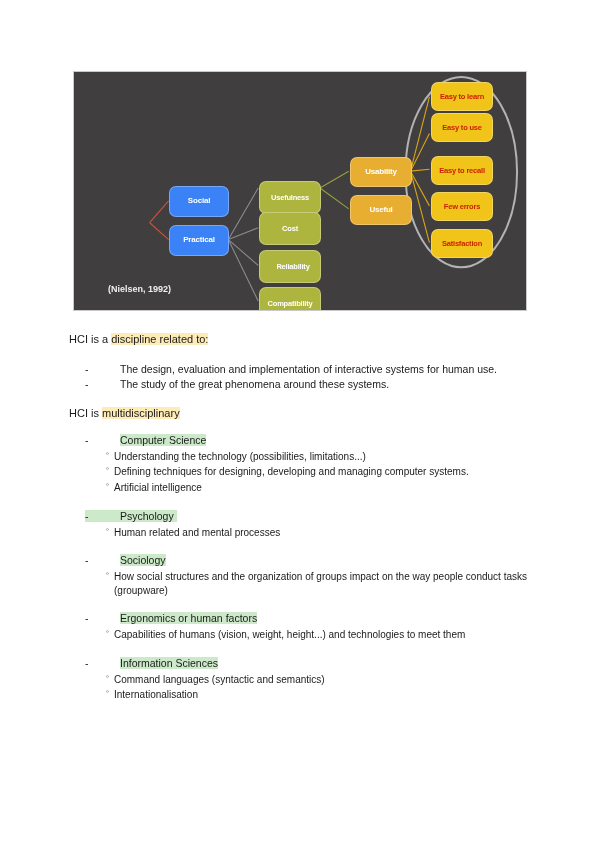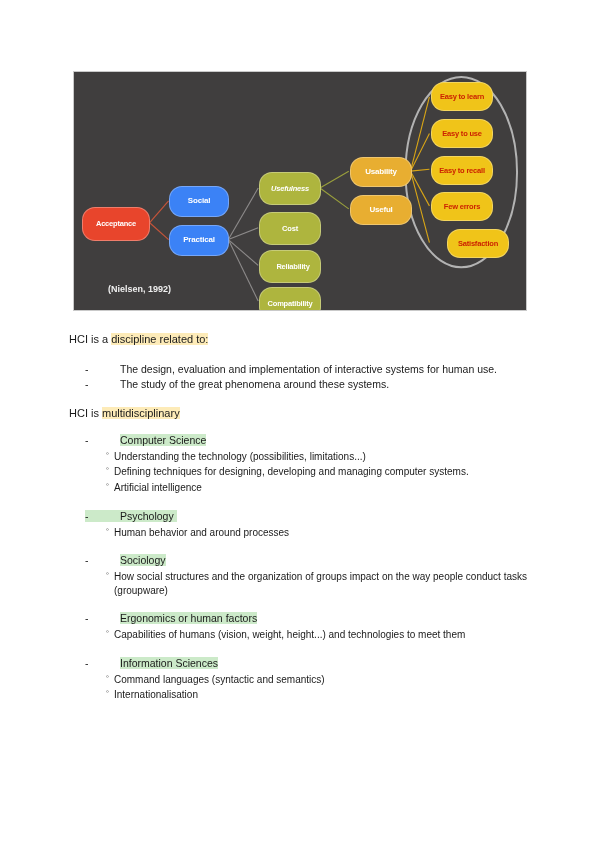--- a/index.html
+++ b/index.html
@@ -31,21 +31,21 @@
   }
   #diagram-svg {
     position: absolute;
     left: 0; top: 0;
     width: 100%;
     height: 100%;
   }
   .node {
     position: absolute;
     box-sizing: border-box;
-    border-radius: 13px;
+    border-radius: 7px;
     display: flex;
     align-items: center;
     justify-content: center;
     text-align: left;
     font-weight: bold;
     letter-spacing: -0.2px;
     line-height: 1.05;
     border: 1px solid rgba(255,255,255,0.30);
     z-index: 3;
   }
@@ -63,45 +63,45 @@
   }
   .node-social   { top: 114px; }
   .node-practical{ top: 153px; }
 
   .node-olive {
     background: #aeb53e;
     color: #ffffff;
     font-size: 7.5px;
     left: 185px; width: 62px; height: 33px;
   }
-  .node-usefulness   { top: 100px; font-style: italic; }
+  .node-usefulness   { top: 109px; }
   .node-cost         { top: 140px; }
   .node-reliability  { top: 178px; padding-left: 6px; }
   .node-compatibility{ top: 215px; }
 
   .node-amber {
     background: #e8ae31;
     color: #ffffff;
     font-size: 8px;
     left: 276px; width: 62px; height: 30px;
   }
   .node-usability { top: 85px; }
   .node-useful    { top: 123px; }
 
   .node-yellow {
     background: #f0c419;
     color: #cc2200;
     font-size: 7.5px;
     left: 357px; width: 62px; height: 29px;
   }
   .node-easy-learn   { top: 10px; }
-  .node-easy-use     { top: 47px; }
+  .node-easy-use     { top: 41px; }
   .node-easy-recall  { top: 84px; }
   .node-few-errors   { top: 120px; }
-  .node-satisfaction { top: 157px; margin-left: 16px; }
+  .node-satisfaction { top: 157px; }
 
   #diagram-caption {
     position: absolute;
     left: 34px;
     top: 212px;
     color: #f0f0f0;
     font-size: 9px;
     font-weight: bold;
     z-index: 4;
   }
@@ -167,21 +167,20 @@
 
     <path d="M338,100 L357,25" stroke="#d9a616" stroke-width="1.1" fill="none"></path>
     <path d="M338,100 L357,62" stroke="#d9a616" stroke-width="1.1" fill="none"></path>
     <path d="M338,100 L357,98" stroke="#d9a616" stroke-width="1.1" fill="none"></path>
     <path d="M338,100 L357,135" stroke="#d9a616" stroke-width="1.1" fill="none"></path>
     <path d="M338,100 L357,172" stroke="#d9a616" stroke-width="1.1" fill="none"></path>
 
     <ellipse cx="389" cy="101" rx="56" ry="96" fill="none" stroke="#b3b3b3" stroke-width="2"></ellipse>
   </svg>
 
-  <div class="node node-acceptance">Acceptance</div>
 
   <div class="node node-mauve node-social">Social</div>
   <div class="node node-mauve node-practical">Practical</div>
 
   <div class="node node-olive node-usefulness">Usefulness</div>
   <div class="node node-olive node-cost">Cost</div>
   <div class="node node-olive node-reliability">Reliability</div>
   <div class="node node-olive node-compatibility">Compatibility</div>
 
   <div class="node node-amber node-usability">Usability</div>
@@ -229,21 +228,21 @@
   <span class="bul">◦</span>
   <span class="btxt">Artificial intelligence</span>
 </div>
 
 <div class="dash-item hl-green" style="left:85px; top:510px; padding-right:3px;">
   <span class="dash">-</span>
   <span class="body">Psychology</span>
 </div>
 <div class="sub-bullet" style="left:106px; top:526px; width:430px;">
   <span class="bul">◦</span>
-  <span class="btxt">Human behavior and around processes</span>
+  <span class="btxt">Human related and mental processes</span>
 </div>
 
 <div class="dash-item" style="left:85px; top:554px;">
   <span class="dash">-</span>
   <span class="body hl-green">Sociology</span>
 </div>
 <div class="sub-bullet" style="left:106px; top:570px; width:424px;">
   <span class="bul">◦</span>
   <span class="btxt">How social structures and the organization of groups impact on the way people conduct tasks (groupware)</span>
 </div>

